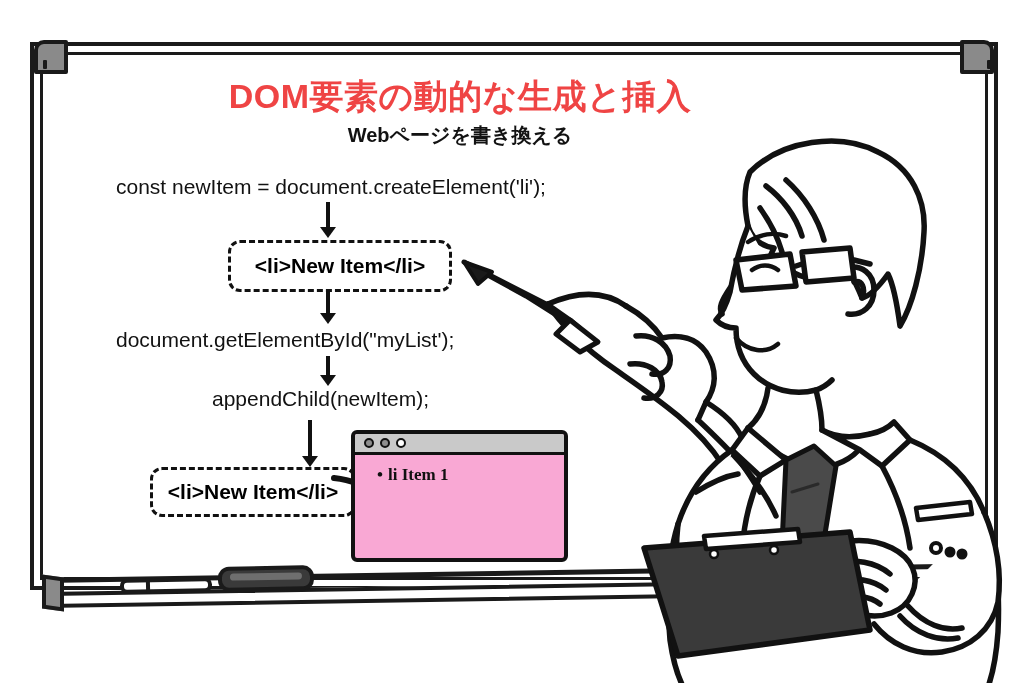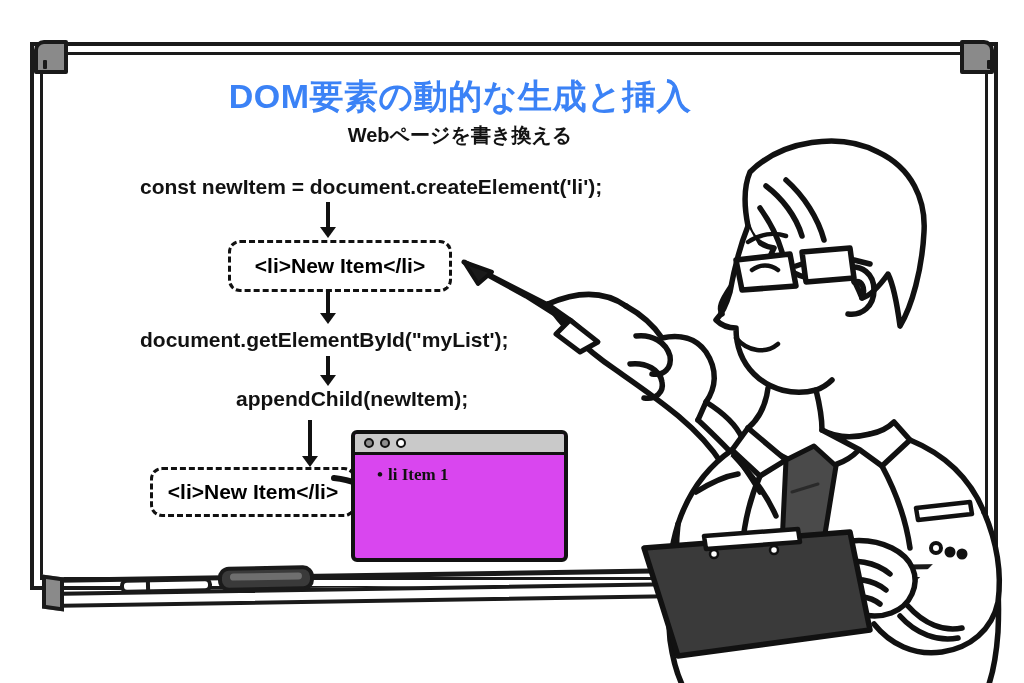--- a/index.html
+++ b/index.html
@@ -69,30 +69,30 @@
     background:#3a3a3a;border:4px solid #1a1a1a;border-radius:11px;box-sizing:border-box;
     transform:rotate(-1deg);
   }
   .eraser .hi{
     position:absolute;left:8px;top:3px;width:72px;height:7px;background:#6e6e6e;border-radius:4px;
   }
 
   
   .title{
     position:absolute;left:0;top:74px;width:920px;text-align:center;
-    font-size:34px;font-weight:700;letter-spacing:0.5px;color:#3b82f6;
+    font-size:34px;font-weight:700;letter-spacing:0.5px;color:#ef4444;
   }
   .subtitle{
     position:absolute;left:0;top:122px;width:920px;text-align:center;
     font-size:20px;font-weight:700;color:#121212;
   }
 
   
   .code-line{
-    position:absolute;font-size:21px;font-weight:700;color:#121212;white-space:nowrap;margin-left:24px;
+    position:absolute;font-size:21px;font-weight:400;color:#121212;white-space:nowrap;
   }
   .code1{left:116px;top:175px;}
   .code2{left:116px;top:328px;}
   .code3{left:212px;top:387px;}
 
   .dashbox{
     position:absolute;border:3px dashed #111;border-radius:12px;
     display:flex;align-items:center;justify-content:center;
     font-size:21px;font-weight:700;color:#000000;background:#fff;white-space:nowrap;
   }
@@ -115,21 +115,21 @@
   .a3{left:320px;top:356px;height:30px;}
   .a3 .shaft{height:20px;} .a3 .head{top:19px;}
   .a4{left:302px;top:420px;height:48px;}
   .a4 .shaft{height:37px;} .a4 .head{top:36px;}
 
   .curve-arrow{position:absolute;left:330px;top:472px;width:90px;height:76px;}
 
   
   .browser{
     position:absolute;left:351px;top:430px;width:217px;height:132px;
-    background:#d946ef;border:4px solid #111;border-radius:6px;box-sizing:border-box;
+    background:#f9a8d4;border:4px solid #111;border-radius:6px;box-sizing:border-box;
     overflow:hidden;
   }
   .browser-bar{
     height:21px;background:#c9c9c9;border-bottom:3px solid #111;
     display:flex;align-items:center;gap:6px;padding-left:9px;box-sizing:border-box;
   }
   .dot{width:10px;height:10px;border-radius:50%;border:2px solid #111;box-sizing:border-box;}
   .dot.filled{background:#8e8e8e;}
   .dot.open{background:#ffffff;}
   .browser-list{padding:6px 0 0 22px;margin:0;list-style:none;}

